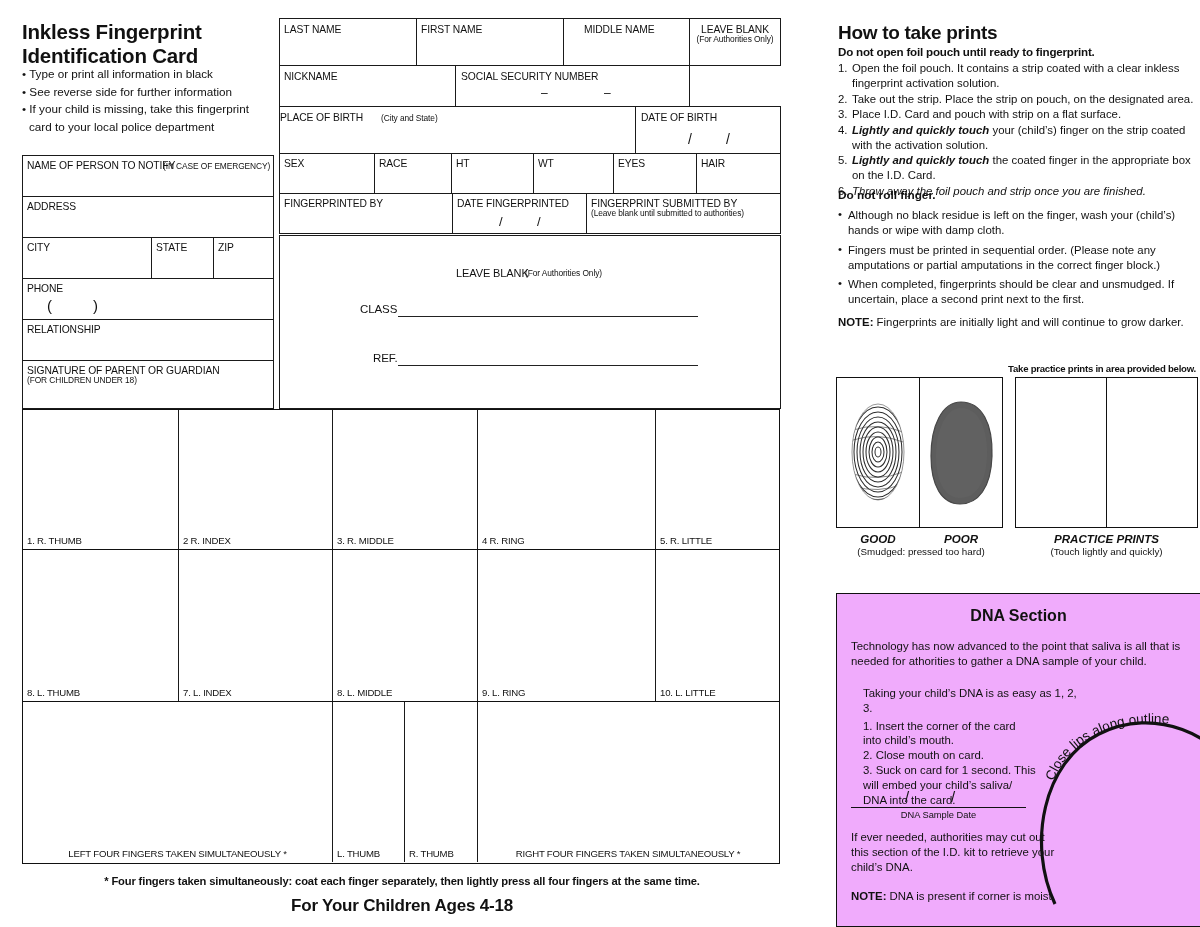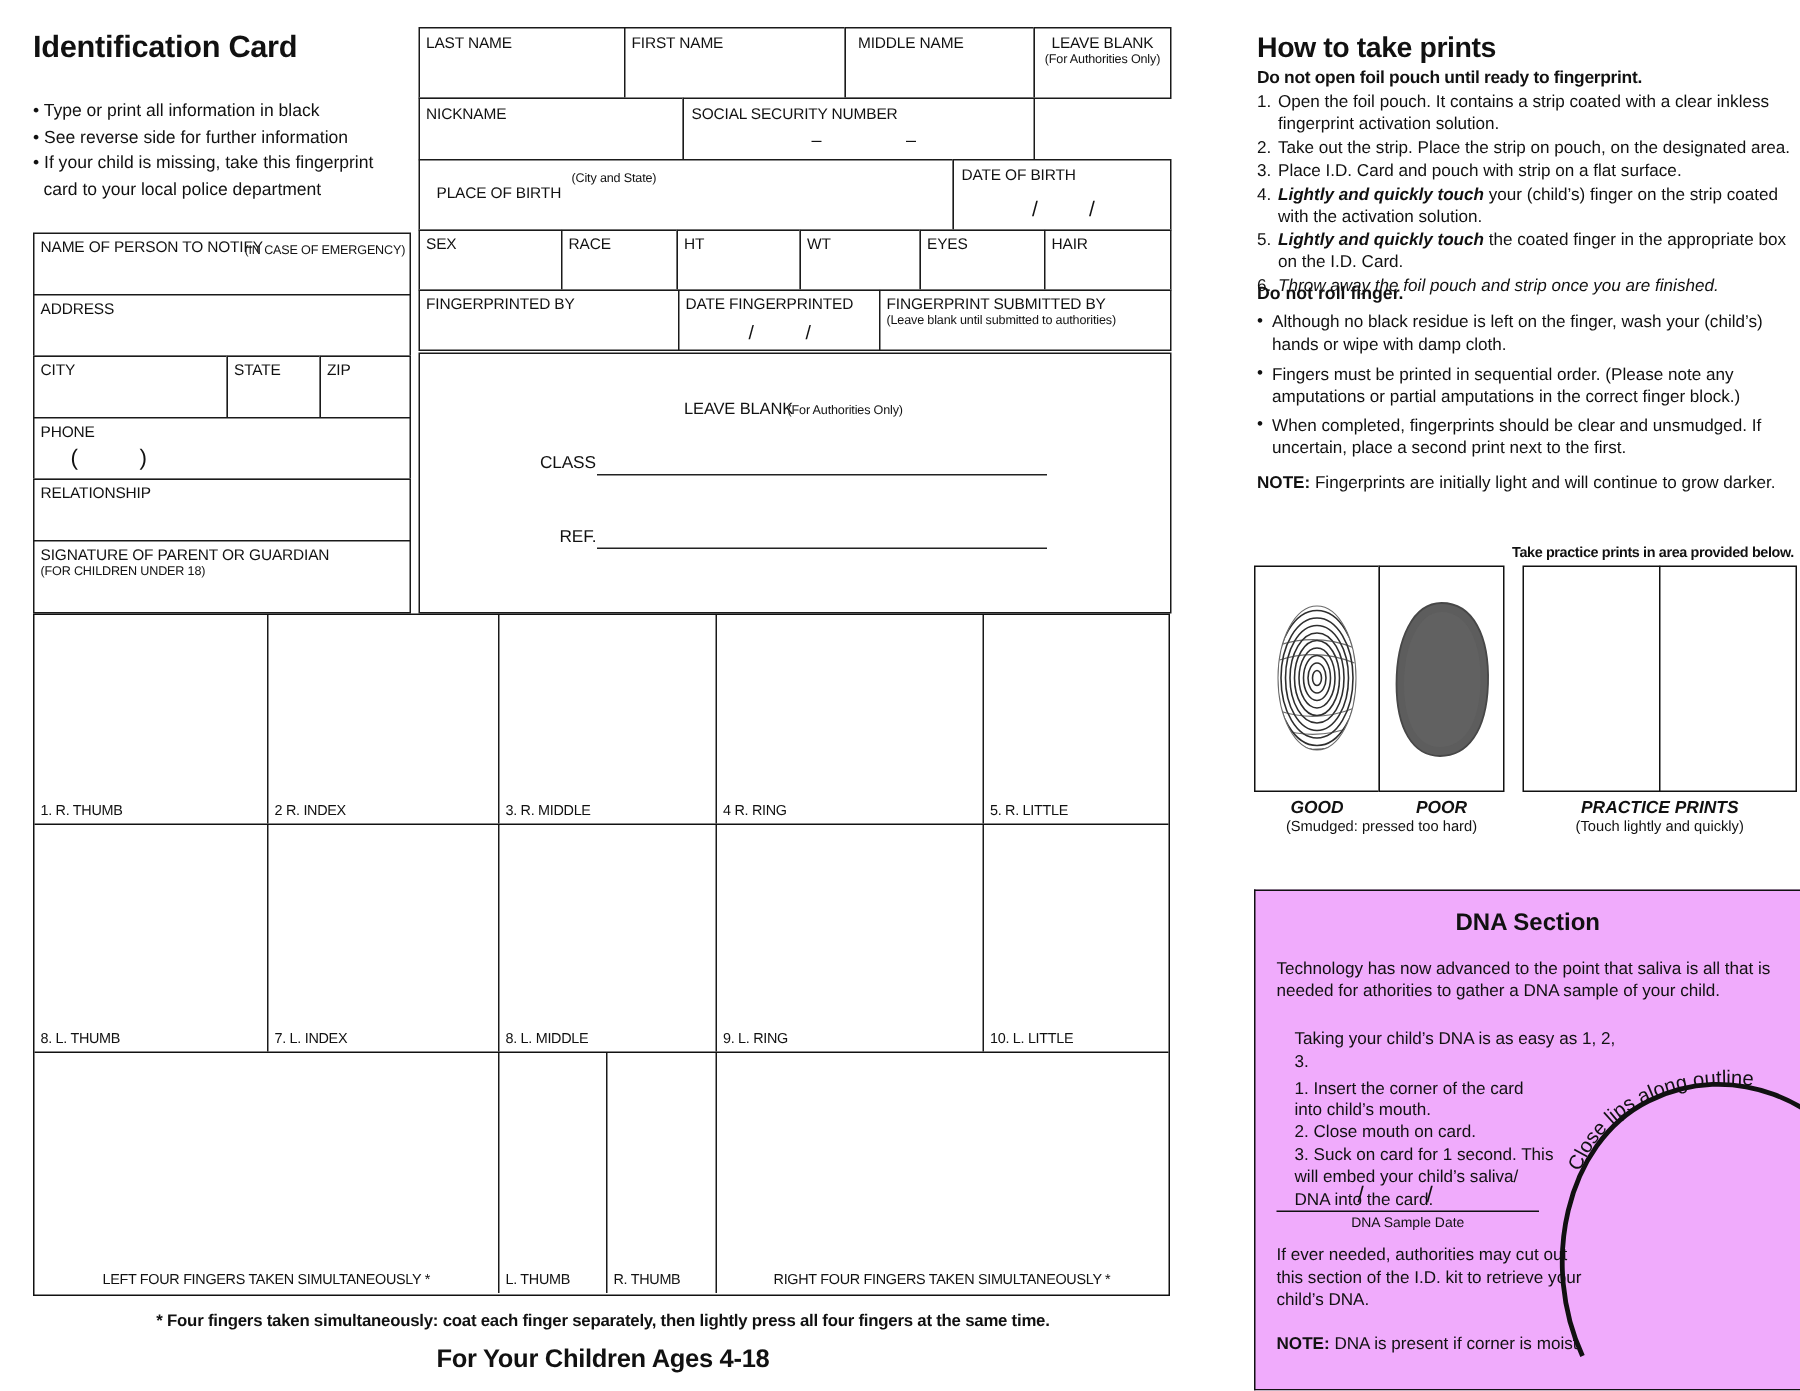--- a/index.html
+++ b/index.html
@@ -114,20 +114,21 @@
   .dna-note { position: absolute; left: 14px; top: 296px; width: 230px; font-size: 11.4px; }
   .dna-note b { font-weight: bold; }
   .lipsvg { position: absolute; left: 196px; top: 110px; }
 </style>
 </head>
 <body>
 
 <div class="page">
 
   <div class="card-title">
+    <div>Inkless Fingerprint</div>
     <div>Identification Card</div>
   </div>
   <div class="card-bullets">
     <span class="bl">• Type or print all information in black</span>
     <span class="bl">• See reverse side for further information</span>
     <span class="bl">• If your child is missing, take this fingerprint</span>
     <span class="bl" style="text-indent:0;padding-left:7px">   card to your local police department</span>
   </div>
 
   <div class="bx" style="left:22px; top:155px; width:252px; height:42px;">
@@ -164,38 +165,38 @@
     <span class="lbl sm" style="left:4px; top:15px;">(FOR CHILDREN UNDER 18)</span>
   </div>
 
   <div class="bx" style="left:279px; top:18px; width:138px; height:48px;">
     <span class="lbl" style="left:4px; top:5px;">LAST NAME</span>
   </div>
   <div class="bx" style="left:416px; top:18px; width:148px; height:56px;">
     <span class="lbl" style="left:4px; top:5px;">FIRST NAME</span>
   </div>
   <div class="bx" style="left:563px; top:18px; width:127px; height:48px;">
-    <span class="lbl" style="left:8px; top:5px;">MIDDLE NAME</span>
+    <span class="lbl" style="left:20px; top:5px;">MIDDLE NAME</span>
   </div>
   <div class="bx" style="left:689px; top:18px; width:92px; height:48px;">
     <span class="lbl ctr" style="left:0; right:0; top:5px;">LEAVE BLANK</span>
     <span class="lbl ctr sm" style="left:0; right:0; top:16px;">(For Authorities Only)</span>
   </div>
 
   <div class="bx" style="left:279px; top:65px; width:177px; height:42px;">
     <span class="lbl" style="left:4px; top:5px;">NICKNAME</span>
   </div>
   <div class="bx" style="left:455px; top:65px; width:235px; height:42px;">
     <span class="lbl" style="left:5px; top:5px;">SOCIAL SECURITY NUMBER</span>
     <span class="lbl" style="left:85px; top:21px; font-size:12px;">–</span>
     <span class="lbl" style="left:148px; top:21px; font-size:12px;">–</span>
   </div>
 
   <div class="bx" style="left:279px; top:106px; width:357px; height:48px;">
-    <span class="lbl" style="left:11px; top:5px;margin-top:12px;">PLACE OF BIRTH</span>
+    <span class="lbl" style="left:0; top:5px;">PLACE OF BIRTH</span>
     <span class="lbl sm" style="left:101px; top:6.5px;">(City and State)</span>
   </div>
   <div class="bx" style="left:635px; top:106px; width:146px; height:48px;">
     <span class="lbl" style="left:5px; top:5px;">DATE OF BIRTH</span>
     <span class="lbl" style="left:52px; top:24px; font-size:14px;">/</span>
     <span class="lbl" style="left:90px; top:24px; font-size:14px;">/</span>
   </div>
 
   <div class="bx" style="left:279px; top:153px; width:96px; height:41px;">
     <span class="lbl" style="left:4px; top:4px;">SEX</span>

